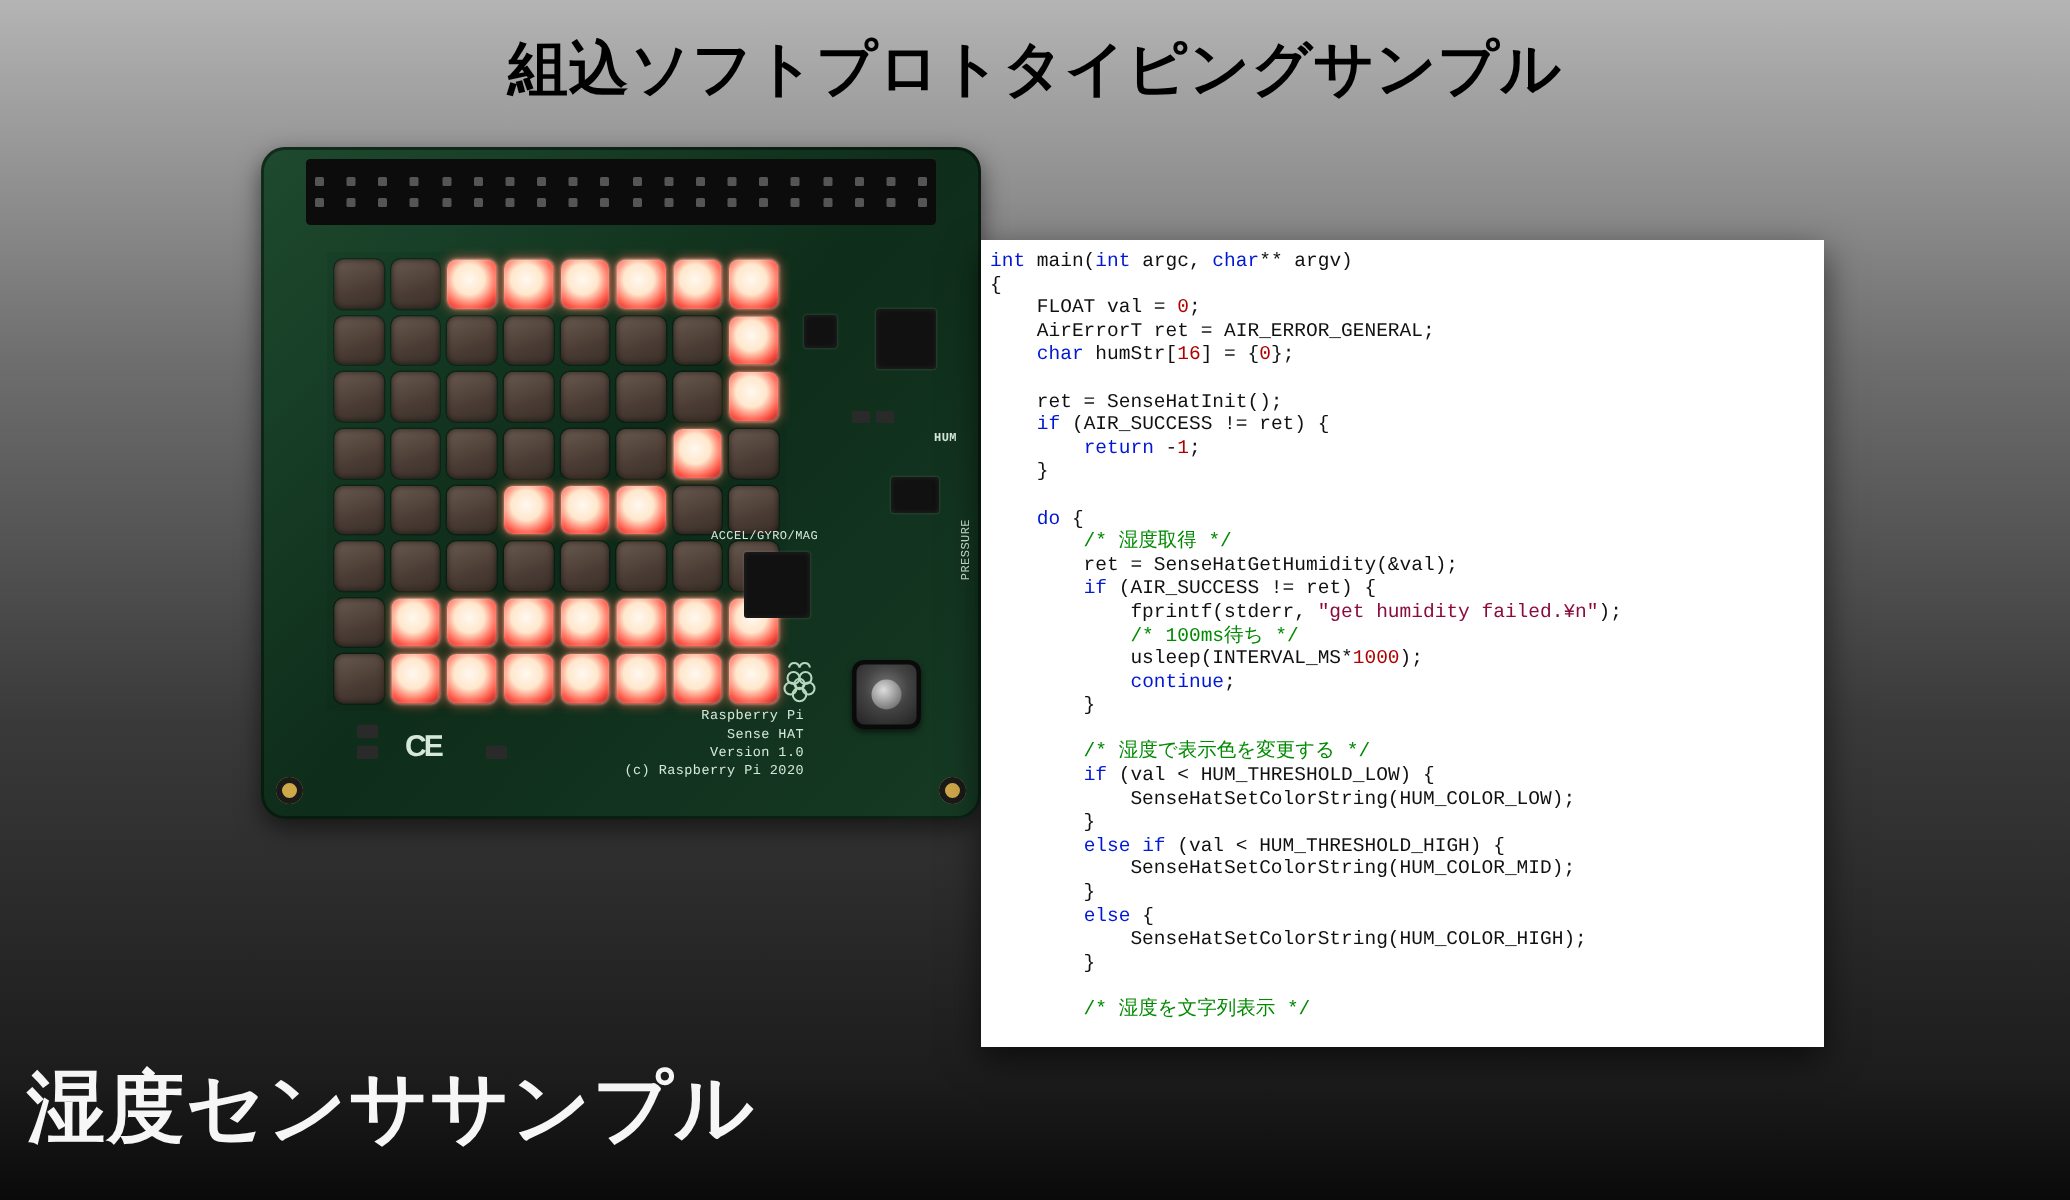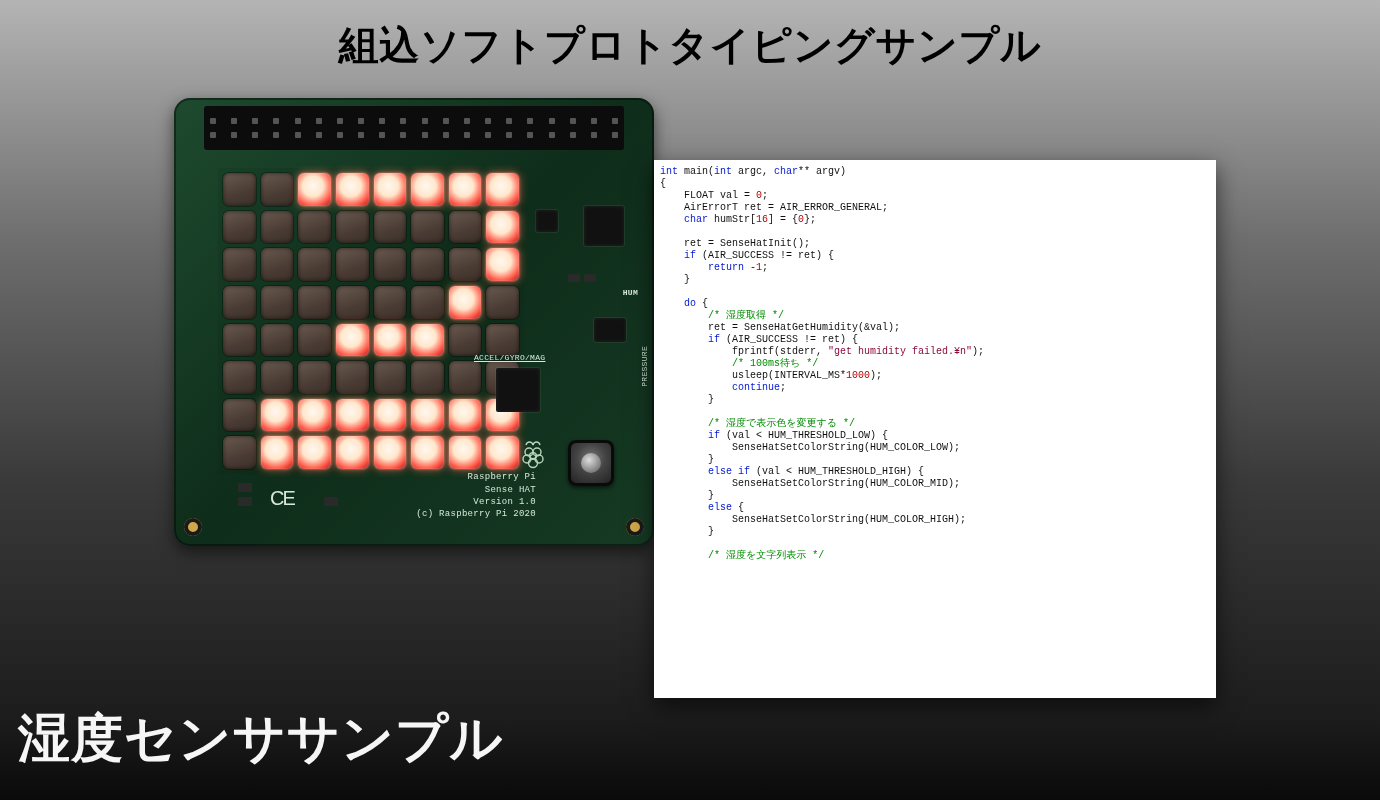--- a/index.html
+++ b/index.html
@@ -69,36 +69,36 @@
   .gpio-row { display: flex; justify-content: space-between; }
   .pin { width: 6px; height: 6px; background: #555; border-radius: 1px; }
   .silk {
     position: absolute;
     color: #d5e8d9;
     font-family: "Courier New", monospace;
     font-size: 9px;
     letter-spacing: 0.3px;
   }
   .silk.brand { right: 118px; bottom: 26px; text-align: right; line-height: 1.35; margin-top: 12px; }
-  .silk.accel { left: 300px; top: 255px; font-size:8px;text-decoration:underline; }
+  .silk.accel { left: 300px; top: 255px; font-size:8px; }
   .silk.pressure { right: 14px; top: 248px; transform: rotate(-90deg); transform-origin: right top; font-size:8px;}
   .silk.hum { right: 16px; top: 190px; font-size:8px;font-weight:bold;}
   .logo {
     position: absolute;
     right: 108px; bottom: 76px;
     width: 26px; height: 32px;
     color: #b7d7bf;
   }
   .ce {
     position: absolute;
     left: 96px; bottom: 36px;
     color: #d5e8d9;
     font-family: sans-serif;
     font-size: 20px;
-    font-weight: 400;
+    font-weight: 700;
     letter-spacing: -2px;
   }
   .chip {
     position: absolute;
     background: #111;
     border-radius: 2px;
     box-shadow: 0 0 0 1px rgba(255,255,255,0.06), inset 0 0 4px rgba(255,255,255,0.08);
   }
   .smd {
     position: absolute;
@@ -149,21 +149,21 @@
     left: 636px;
     top: 160px;
     width: 562px;
     height: 538px;
     background: #ffffff;
     box-shadow: 0 8px 22px rgba(0,0,0,0.6);
     overflow: hidden;
   }
   .code {
     font-family: "MS Gothic", "Courier New", monospace;
-    font-size: 10px;
+    font-size: 13px;
     line-height: 1.2;
     white-space: pre;
     color: #111;
     padding: 6px 6px;
   }
   .kw { color: #0018d4; }
   .num { color: #b00000; }
   .str { color: #8a0b3c; }
   .cm { color: #008a00; }
 </style>

